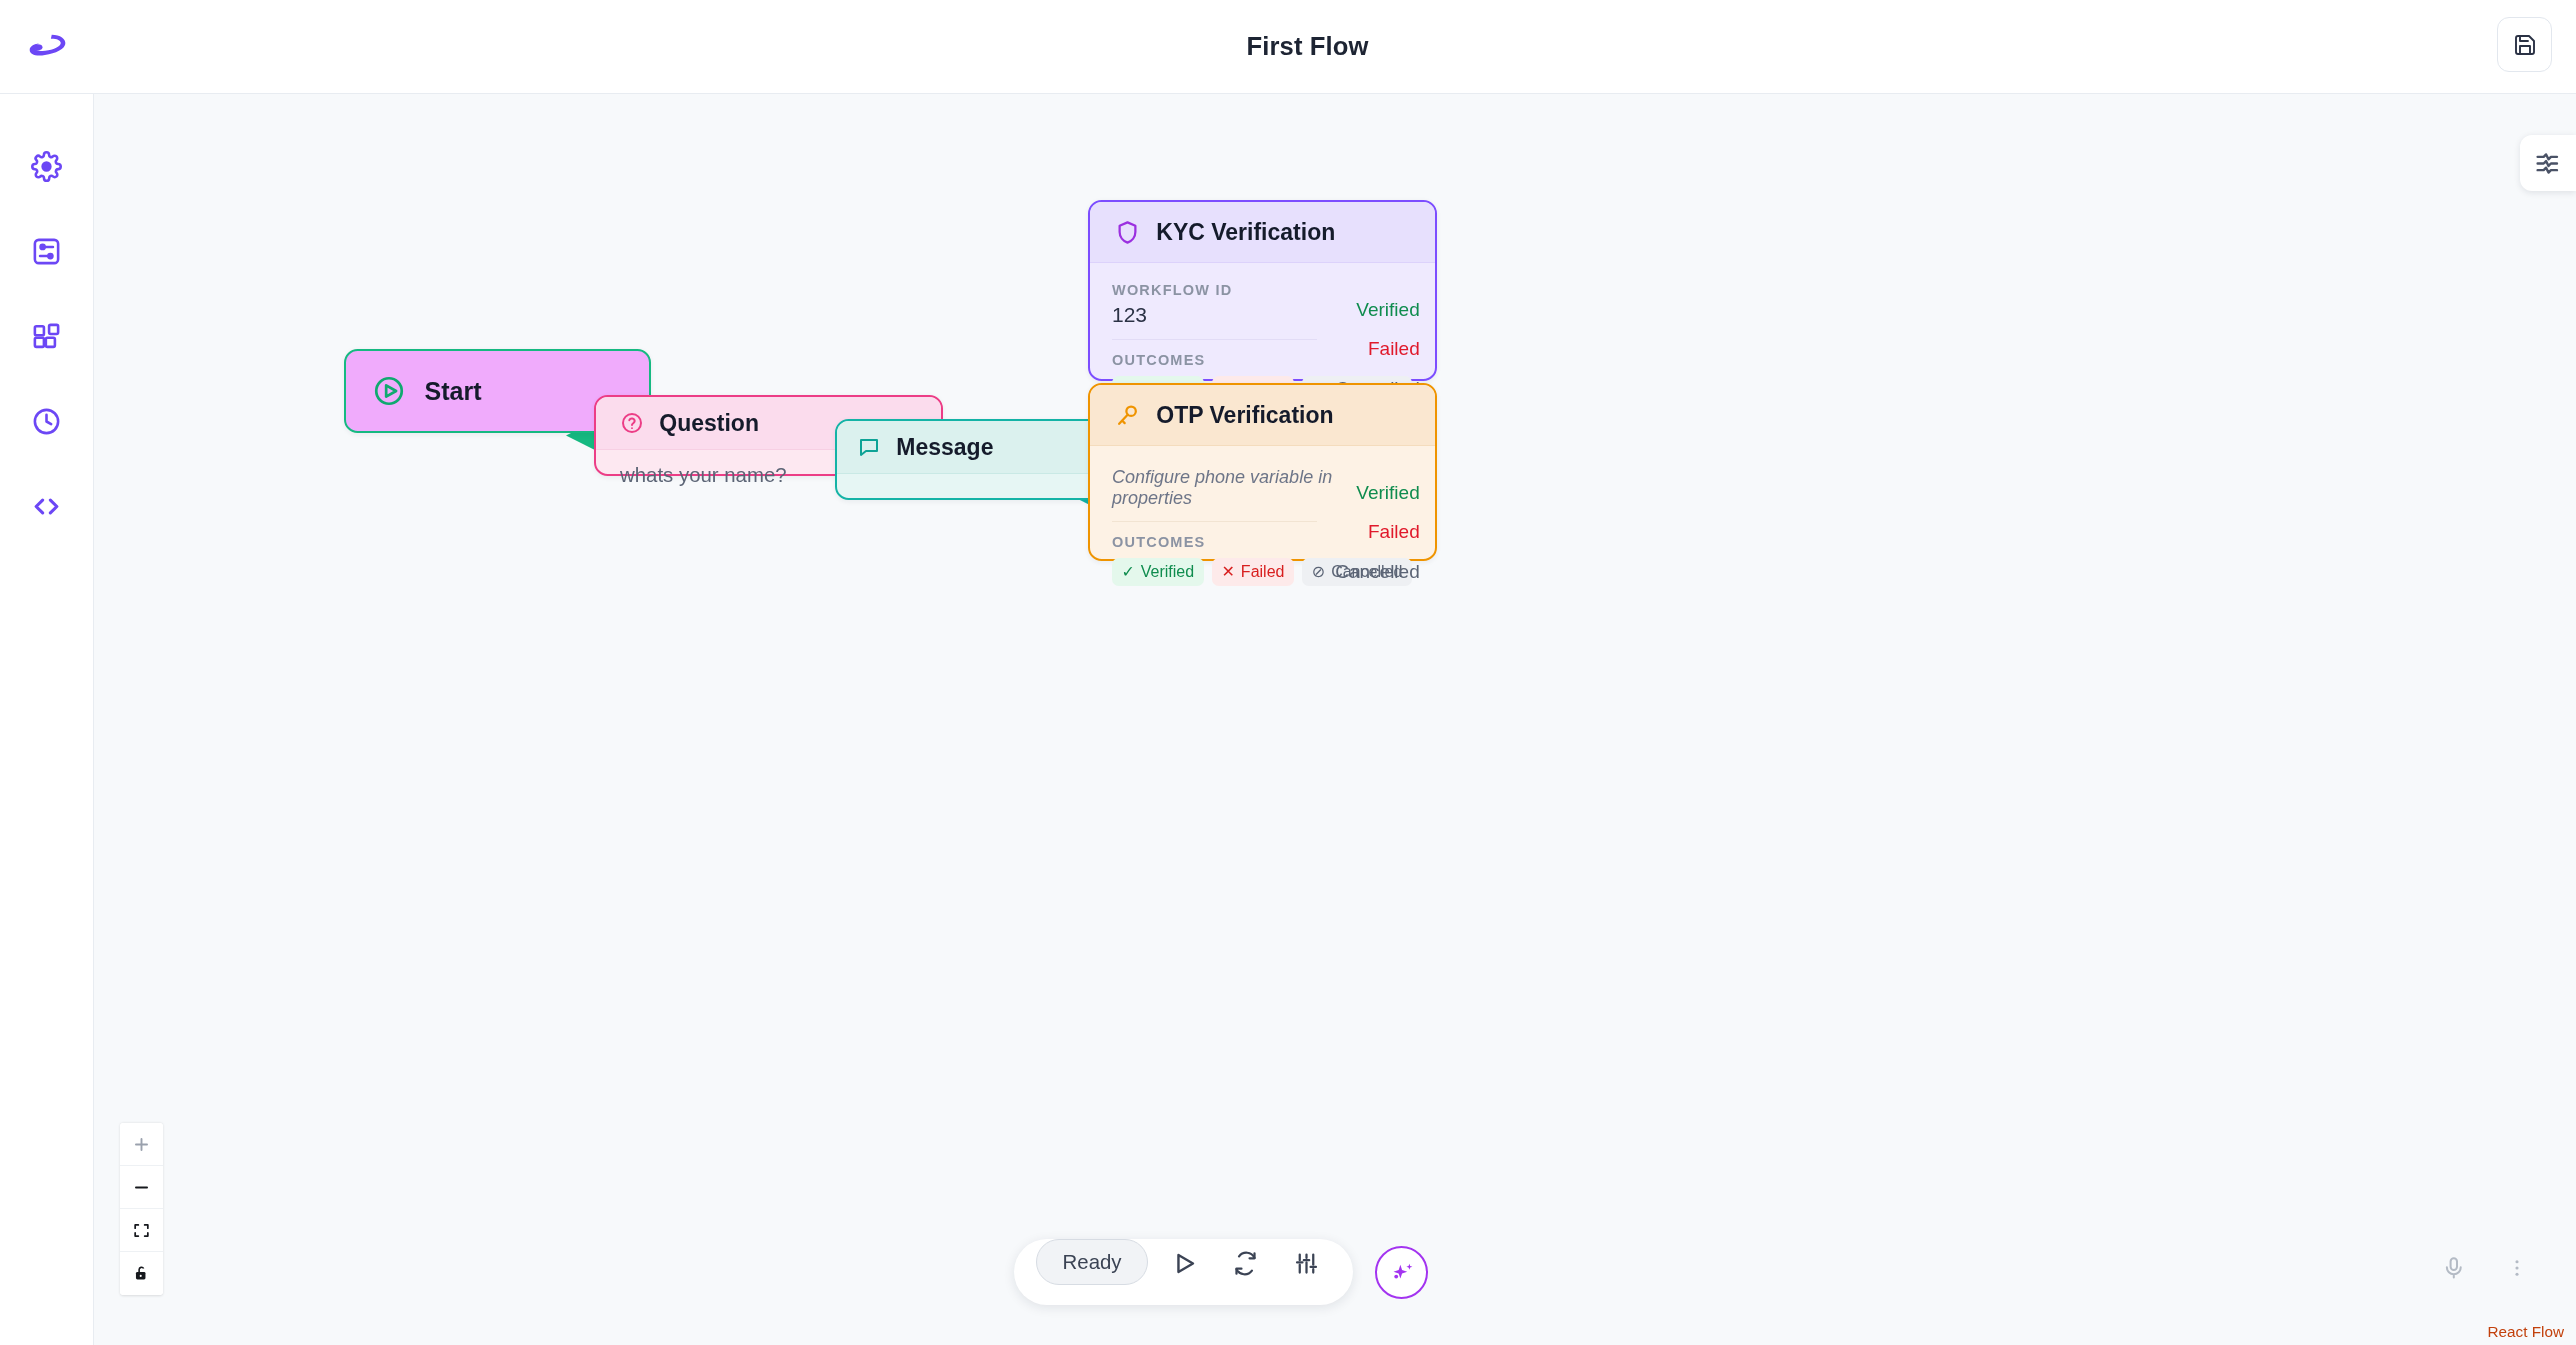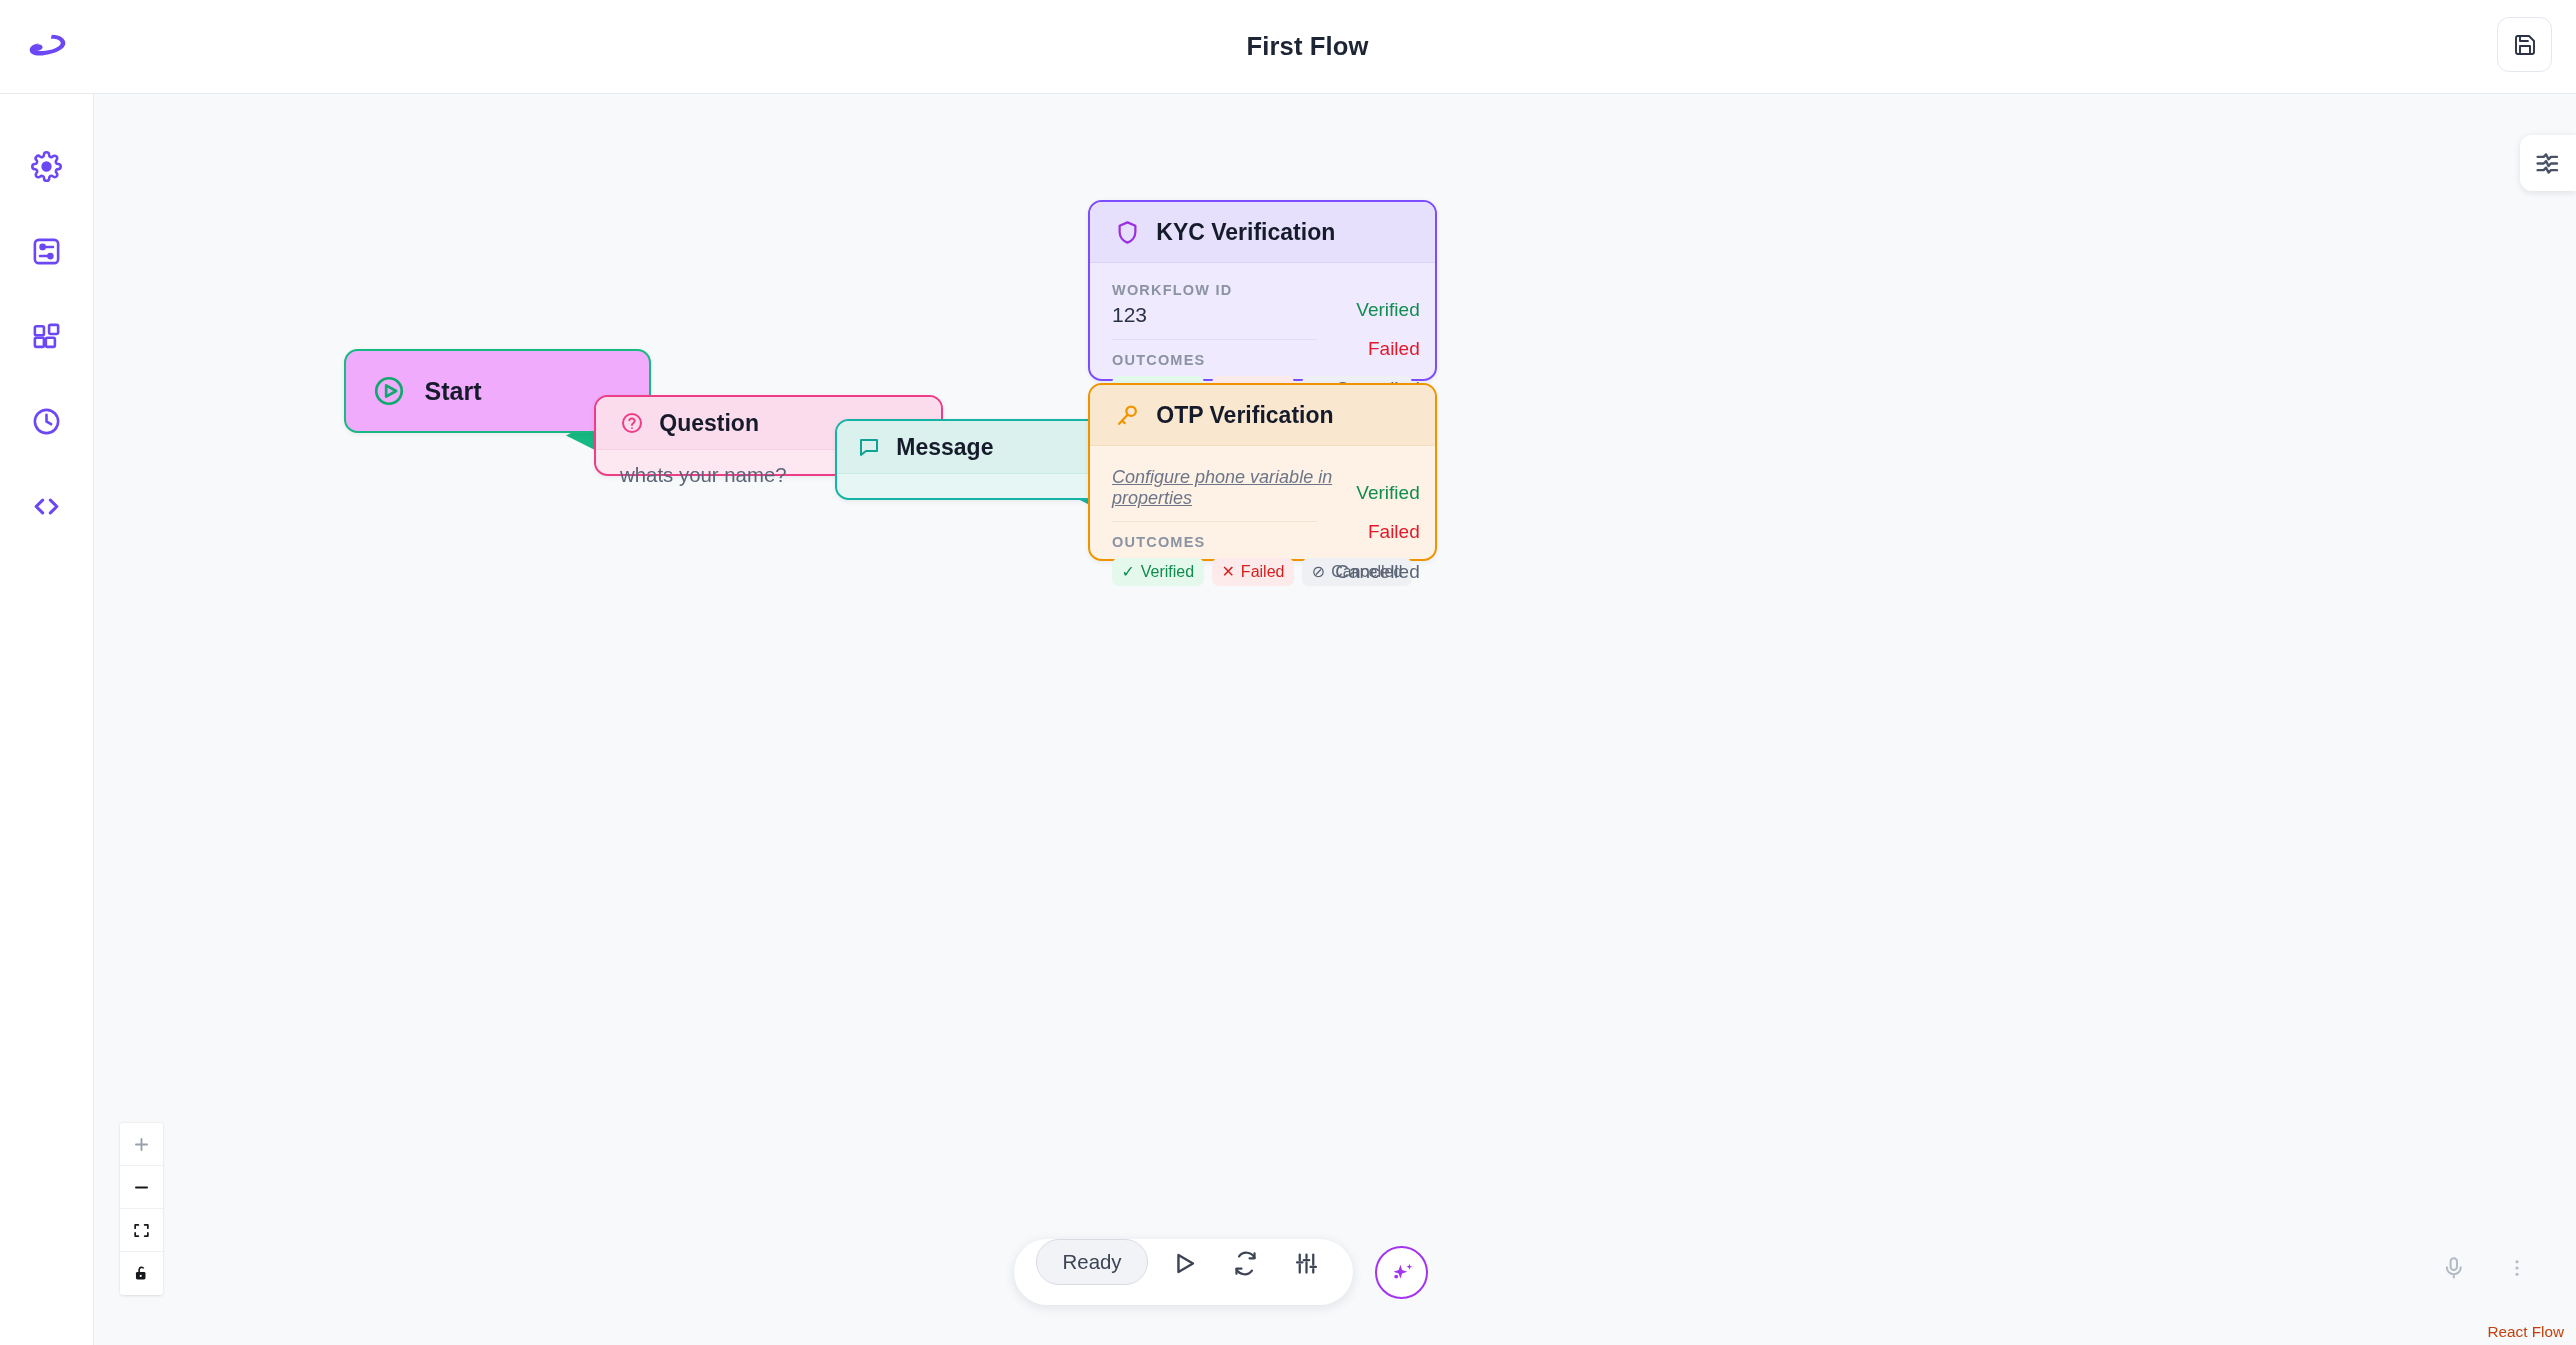--- a/index.html
+++ b/index.html
@@ -110,21 +110,21 @@
   .n-otp .node-head { background: #fae7d0; height: 61px; border-bottom: 0.9px solid #f4dcbd; }
 
   
   .vnode-body { position: relative; padding: 19px 22px 17px; }
   .field-label {
     font-size: 14.5px; letter-spacing: 1.2px; color: #8b93a3;
     text-transform: uppercase; font-weight: 700;
   }
   .field-value { font-size: 21px; color: #2b3245; margin-top: 5.1px; }
   .field-hint {
-    font-size: 18px; color: #6d7588; font-style: italic; margin-top: 1.7px; text-decoration: underline;
+    font-size: 18px; color: #6d7588; font-style: italic; margin-top: 1.7px;
   }
   .divider { height: 0.9px; background: #e2dcf6; margin: 12px 0 12px; width: 68%; }
   .divider.warm { background: #f2e4d2; }
   .badges { display: flex; gap: 8.5px; margin-top: 8.5px; }
   .badge {
     font-size: 16px; padding: 4.3px 9.4px; border-radius: 6.8px;
     display: inline-flex; align-items: center; gap: 6px; white-space: nowrap;
   }
   .badge-ok { background: #e4f8ec; color: #0f8c4e; }
   .badge-fail { background: #fdeaea; color: #d81f1f; }

